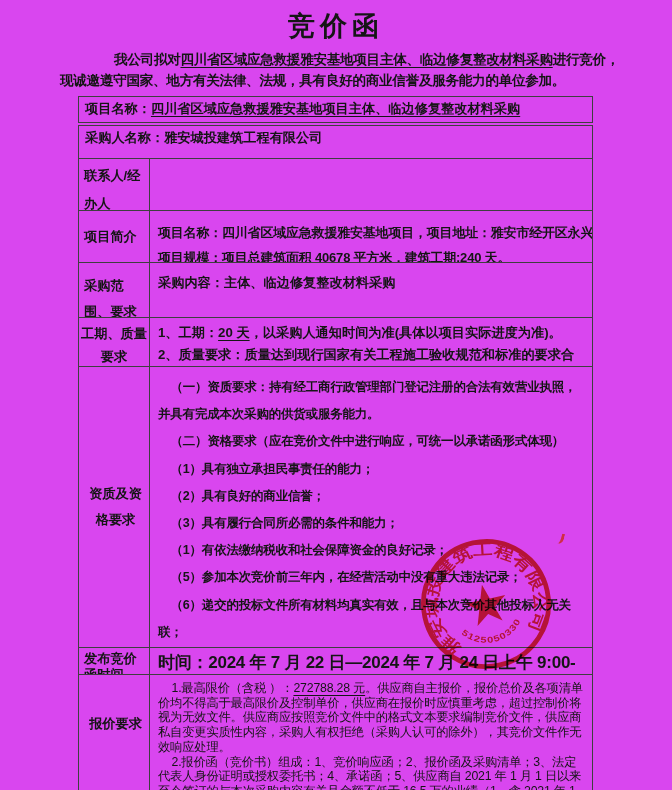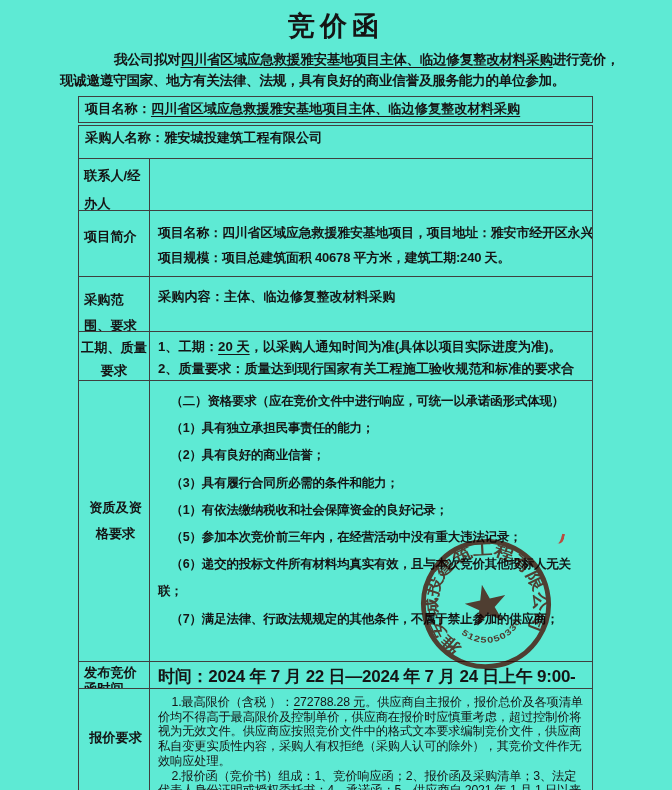--- a/index.html
+++ b/index.html
@@ -1,19 +1,19 @@
 <!DOCTYPE html>
 <html><head>
 <meta charset="utf-8">
 <style>
   html,body{margin:0;padding:0;}
   .page{
     position:relative;
     width:672px;height:790px;
-    background:#5eead4;
+    background:#d946ef;
     overflow:hidden;
     font-family:"Liberation Serif", serif;
     color:#151515;
   }
   .doc-title{
     margin:8px 0 0 0;
     text-align:center;
     font-size:27px;
     font-weight:700;
     letter-spacing:5px;
@@ -55,21 +55,21 @@
   .cell{
     box-sizing:border-box;
     flex:1 1 auto;
     padding:4px 8px 0 8px;
   }
   .full-cell{ box-sizing:border-box; flex:1 1 auto; padding:3px 8px 0 6px; font-weight:700; }
 
   .r1{ height:27px; }
   .r2{ height:34px; }
   .r3{ height:53px;flex-direction:column; }
-  .r4{ height:67px; }
+  .r4{ height:53px; }
   .r5{ height:56px; }
   .r6{ height:50px; }
   .r7{ height:282px; }
   .r8{ height:28px; }
   .r9{ height:120px; }
 
   .r3 .mid{ flex:0 0 139px; width:139px; border-right:1px solid #3f3f3f; }
   .r3 .mlabel{ flex:0 0 86px; width:86px; border-right:1px solid #3f3f3f; font-weight:700; }
   .r3 .lbl{ line-height:28px; padding-top:3px; }
   .r3 .cell{ padding-top:6px; font-weight:600; }
@@ -162,20 +162,21 @@
       <div class="lbl">工期、质量要求</div>
       <div class="cell">
         <div><span>1、工期：</span><span class="u">20 天</span><span>，以采购人通知时间为准(具体以项目实际进度为准)。</span></div>
         <div>2、质量要求：质量达到现行国家有关工程施工验收规范和标准的要求合格标准。</div>
       </div>
     </div>
 
     <div class="trow r7">
       <div class="lbl">资质及资格要求</div>
       <div class="cell">
+        <div class="q-item">（一）资质要求：持有经工商行政管理部门登记注册的合法有效营业执照，并具有完成本次采购的供货或服务能力。</div>
         <div class="q-item">（二）资格要求（应在竞价文件中进行响应，可统一以承诺函形式体现）</div>
         <div class="q-item">（1）具有独立承担民事责任的能力；</div>
         <div class="q-item">（2）具有良好的商业信誉；</div>
         <div class="q-item">（3）具有履行合同所必需的条件和能力；</div>
         <div class="q-item">（1）有依法缴纳税收和社会保障资金的良好记录；</div>
         <div class="q-item">（5）参加本次竞价前三年内，在经营活动中没有重大违法记录；</div>
         <div class="q-item">（6）递交的投标文件所有材料均真实有效，且与本次竞价其他投标人无关联；</div>
         <div class="q-item">（7）满足法律、行政法规规定的其他条件，不属于禁止参加的供应商；</div>
       </div>
     </div>

